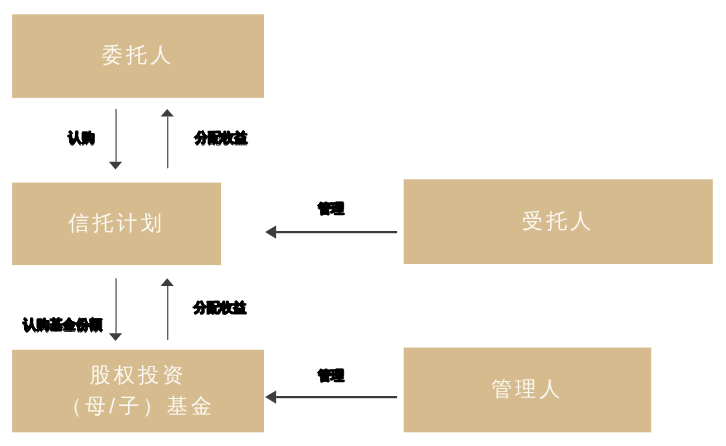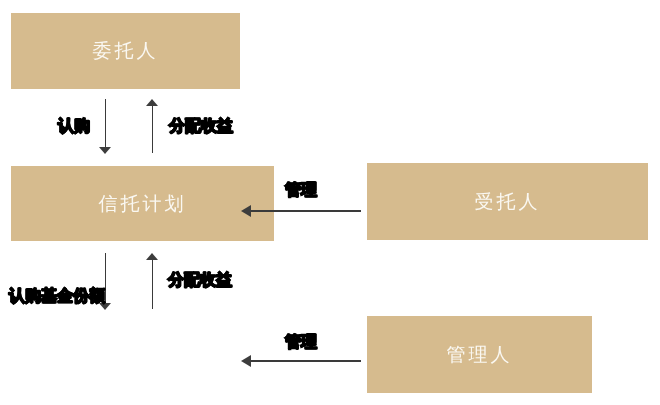--- a/index.html
+++ b/index.html
@@ -31,21 +31,21 @@
     justify-content: center;
     align-items: center;
     text-align: center;
     font-size: 19px;
     line-height: 28px;
     letter-spacing: 3px;
   }
   .node span { display: block; white-space: nowrap; }
 
   .node-principal  { left: 11px;  top: 13px;  width: 229px; height: 76px; }
-  .node-trust-plan { left: 11px;  top: 166px; width: 263px; height: 75px; }
+  .node-trust-plan { left: 11px;  top: 166px; width: 190px; height: 75px; }
   .node-trustee    { left: 367px; top: 163px; width: 281px; height: 77px; }
   .node-fund       { left: 11px;  top: 318px; width: 229px; height: 75px; }
   .node-manager    { left: 367px; top: 316px; width: 225px; height: 77px; }
 
   .vline {
     position: absolute;
     width: 1px;
     background: var(--line);
   }
   .hline {
@@ -68,22 +68,22 @@
   .head-left {
     border-top: 6px solid transparent;
     border-bottom: 6px solid transparent;
     border-right: 10px solid var(--head);
   }
 
   .edge-label {
     position: absolute;
     transform: translate(-50%, -50%);
     color: var(--label);
-    font-size: 16px;
-    font-weight: 700;
+    font-size: 12px;
+    font-weight: 400;
     white-space: nowrap;
     letter-spacing: 0px;
     -webkit-text-stroke: 1.5px var(--label);
     text-shadow: 1px 0 var(--label), -1px 0 var(--label),
                  0 1px var(--label), 0 -1px var(--label);
   }
 
   .lbl-subscribe        { left: 74px;  top: 126px; }
   .lbl-distribute-1     { left: 201px; top: 126px; }
   .lbl-subscribe-fund   { left: 57px;  top: 296px; }
@@ -101,20 +101,24 @@
   </div>
 
   <div class="node node-trust-plan">
     <span>信托计划</span>
   </div>
 
   <div class="node node-trustee">
     <span>受托人</span>
   </div>
 
+  <div class="node node-fund">
+    <span>股权投资</span>
+    <span>（母/子）基金</span>
+  </div>
 
   <div class="node node-manager">
     <span>管理人</span>
   </div>
 
   <div class="vline" style="left:105px; top:99px;  height:48px;"></div>
   <div class="head head-down" style="left:99px; top:147px;"></div>
 
   <div class="head head-up" style="left:146px; top:99px;"></div>
   <div class="vline" style="left:152px; top:106px; height:47px;"></div>

